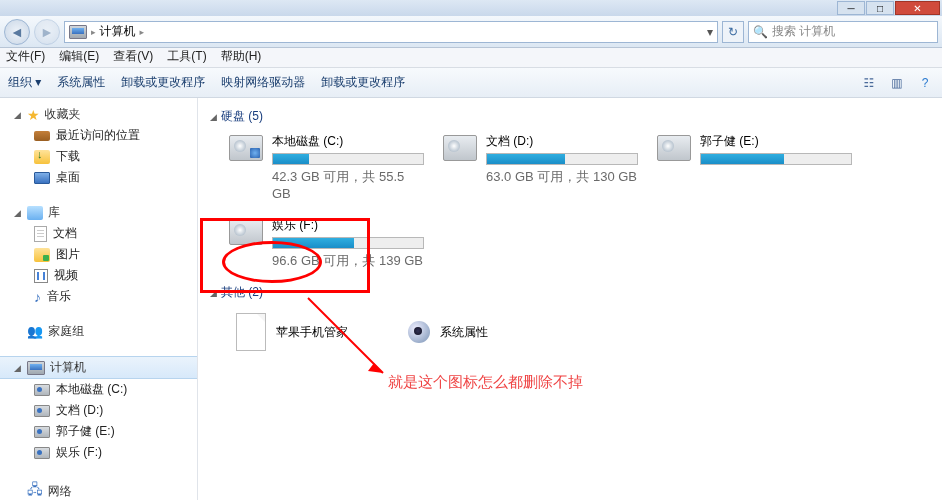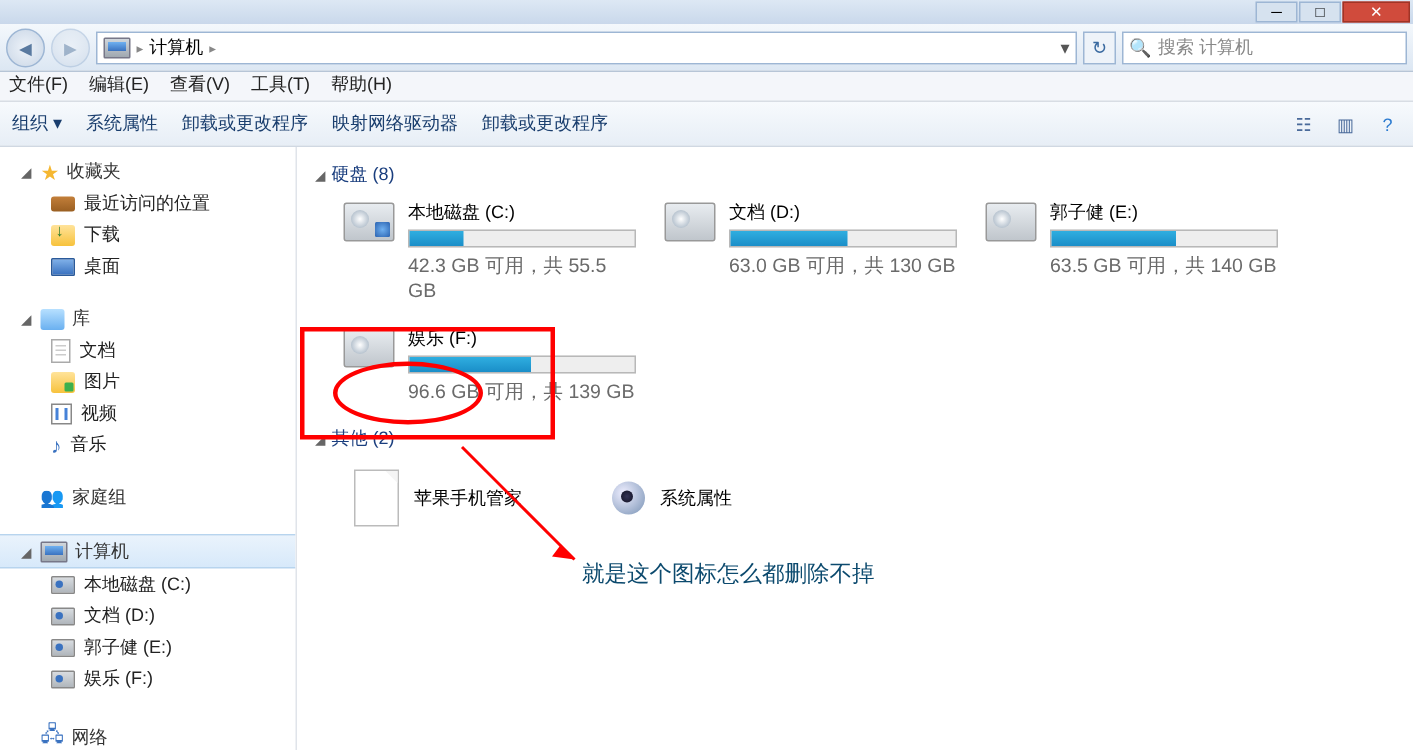--- a/index.html
+++ b/index.html
@@ -43,21 +43,21 @@
 .drive .dname { margin-bottom: 3px; }
 .drive .dbar { height: 12px; border: 1px solid #b8b8b8; background: #eee; position: relative; margin-bottom: 3px; }
 .drive .dbar .fill { position: absolute; left: 0; top: 0; bottom: 0; background: linear-gradient(#2faee0, #1a8ec8); }
 .drive .dtext { color: #6a6a6a; font-size: 13px; }
 
 .others { display: flex; gap: 40px; margin-left: 18px; margin-top: 6px; }
 .other-item { display: flex; align-items: center; gap: 10px; padding: 6px 10px; }
 .redbox { position: absolute; border: 3px solid #f00; }
 .redcircle { position: absolute; border: 3px solid #f00; border-radius: 50%; }
 .arrow-svg { position: absolute; }
-.annot { position: absolute; color: #0c4a6e; font-size: 15px; }
+.annot { position: absolute; color: #ef4444; font-size: 15px; }
 
 .ic { display: inline-flex; align-items: center; justify-content: center; }
 .star { color: #f5b730; font-size: 14px; }
 .folder-dl { width: 16px; height: 14px; background: linear-gradient(#ffe39a,#f7c23c); border-radius: 2px; position: relative; }
 .folder-dl::after { content: "↓"; position: absolute; left: 3px; top: -2px; color: #2a7a2a; font-size: 11px; font-weight: bold; }
 .recent { width: 16px; height: 10px; background: linear-gradient(#c37f3a,#9a5f22); border-radius: 2px; }
 .desktop { width: 16px; height: 12px; background: linear-gradient(#7fb0e8,#3a72c0); border: 1px solid #2a5a9a; border-radius: 1px; }
 .lib { width: 16px; height: 14px; background: linear-gradient(#b7e0ff,#6ab0f0); border-radius: 2px; }
 .pic { width: 16px; height: 14px; background: linear-gradient(#ffe39a,#f7c23c); border-radius: 2px; position: relative; }
 .pic::after { content: ""; position: absolute; right: 1px; bottom: 1px; width: 6px; height: 6px; background: #3cb04d; border-radius: 1px; }
@@ -206,21 +206,21 @@
           <span class="tri"></span>
           <span class="ic net">🖧</span>
           <span>网络</span>
         </div>
     </div>
   </div>
 
   <div class="content">
     <div class="section-head">
         <span class="tri">◢</span>
-        <span>硬盘 (8)</span>
+        <span>硬盘 (5)</span>
       </div>
     <div class="drives">
       <div class="drive">
         <div class="dicon">
             <span class="hdd-lg sys"></span>
           </div>
         <div class="dinfo">
           <div class="dname">本地磁盘 (C:)</div>
           <div class="dbar">
               <div class="fill" style="width:24%"></div>
@@ -242,21 +242,20 @@
       </div>
       <div class="drive">
         <div class="dicon">
             <span class="hdd-lg"></span>
           </div>
         <div class="dinfo">
           <div class="dname">郭子健 (E:)</div>
           <div class="dbar">
               <div class="fill" style="width:55%"></div>
             </div>
-          <div class="dtext">63.5 GB 可用，共 140 GB</div>
         </div>
       </div>
       <div class="drive">
         <div class="dicon">
             <span class="hdd-lg"></span>
           </div>
         <div class="dinfo">
           <div class="dname">娱乐 (F:)</div>
           <div class="dbar">
               <div class="fill" style="width:54%"></div>

